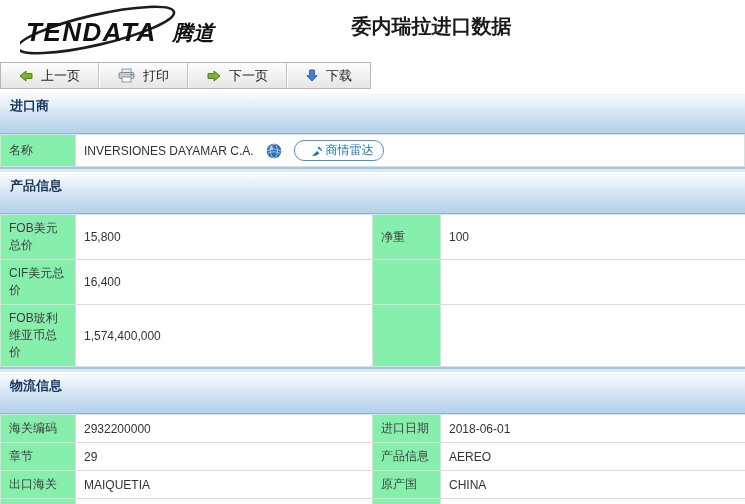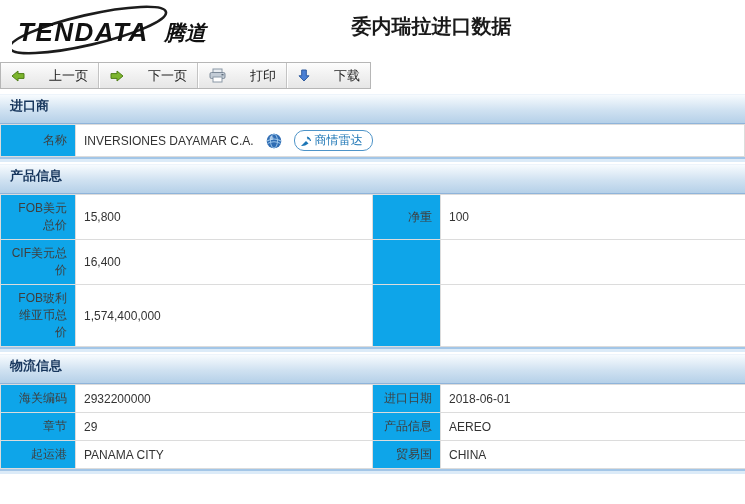--- a/index.html
+++ b/index.html
@@ -10,72 +10,72 @@
     font-family:"Liberation Sans","DejaVu Sans",sans-serif;
     color:#333;
   }
 
   
   .top-area { position:relative; height:58px; }
   .page-title {
     position:absolute; left:11px; top:13px; width:100%;
     text-align:center; font-size:20px; font-weight:bold; color:#1a1a1a;margin-left:48px;
   }
-  .logo-wrap { position:absolute; left:12px; top:5px; width:210px; height:50px; }
+  .logo-wrap { position:absolute; left:20px; top:5px; width:210px; height:50px; }
 
   
   .toolbar {
     display:inline-flex; margin:4px 0 0 0; height:27px;
     border:1px solid #b6b6b6;
     background:linear-gradient(#fdfdfd,#f3f3f3 40%,#e6e6e6);
   }
   .tb-btn {
-    display:flex; align-items:center; gap:24px;
-    padding:0 10px; font-size:13px; color:#1d1d1d; cursor:pointer;
+    display:flex; align-items:center; gap:8px;
+    padding:0 18px; font-size:13px; color:#1d1d1d; cursor:pointer;
     border-right:1px solid #c3c3c3; border-left:1px solid #ffffff;
     white-space:nowrap;
   }
   .tb-btn:first-child { border-left:none; }
   .tb-btn:last-child  { border-right:none; }
 
   
   .section { margin-top:5px; }
   .sec-header {
-    height:30px; line-height:21px; padding-left:10px;
+    height:40px; line-height:21px; padding-left:10px;
     font-size:13px; font-weight:bold; color:#17365d;
     background:linear-gradient(#f7fbfe,#cfe1f1 55%,#b5d0e8);
     border-top:1px solid #edf4fb;
     border-bottom:1px solid #8fb4da;
   }
   .sec-body {
     border-bottom:2px solid #a3c6e7;
     box-shadow:0 3px 0 0 #dcebf8;
   }
   table.grid {
     width:745px; border-collapse:collapse; table-layout:fixed;
     font-size:12px; color:#333;
   }
   table.grid td {
     border:1px solid #dcdcdc; padding:5px 8px;
     overflow:hidden; vertical-align:middle;
   }
-  td.lbl  { background:#0ea5e9; text-align:right; color:#3f3f3f; padding:5px 2px;margin-top:22px; }
+  td.lbl  { background:#86efac; text-align:left; color:#3f3f3f; padding:5px 2px;margin-top:22px; }
   col.c-l1 { width:75px; }
   col.c-v1 { width:297px; }
   col.c-l2 { width:68px; }
   col.c-v2 { width:305px; }
   .rows-tall td { padding-top:6px; padding-bottom:6px; }
 
   
   .name-flex { display:flex; align-items:center; gap:12px; }
   .globe { width:16px; height:16px; flex:0 0 auto; cursor:pointer; }
   .radar-badge {
     display:inline-flex; align-items:center; gap:3px;
     border:1px solid #4e94c8; border-radius:10px;
-    padding:1px 9px 1px 5px; color:#1c75b5; font-size:12px;
+    padding:1px 9px 1px 16px; color:#1c75b5; font-size:12px;
     cursor:pointer; background:#ffffff; white-space:nowrap;
   }
 
   .icon-svg { display:block; }
 </style>
 </head>
 <body>
 
 
 
@@ -93,33 +93,33 @@
 
 
 <div class="toolbar">
   <div class="tb-btn">
     <svg class="icon-svg" width="14" height="12" viewBox="0 0 14 12">
       <path d="M1 6 L7 1 L7 3.6 L13 3.6 L13 8.4 L7 8.4 L7 11 Z" fill="#7cb52d" stroke="#507f17" stroke-width="1"></path>
     </svg>
     <span>上一页</span>
   </div>
   <div class="tb-btn">
-    <svg class="icon-svg" width="14" height="12" viewBox="0 0 14 12">
-      <path d="M13 6 L7 1 L7 3.6 L1 3.6 L1 8.4 L7 8.4 L7 11 Z" fill="#7cb52d" stroke="#507f17" stroke-width="1"></path>
-    </svg>
-    <span>下一页</span>
-  </div>
-  <div class="tb-btn">
     <svg class="icon-svg" width="17" height="15" viewBox="0 0 17 15">
       <rect x="4" y="1" width="9" height="4" fill="#e9edf1" stroke="#8a97a5" stroke-width="1"></rect>
       <rect x="1" y="4.5" width="15" height="6" rx="1.5" fill="#c3ccd6" stroke="#7d8a99" stroke-width="1"></rect>
       <rect x="4" y="9" width="9" height="5" fill="#ffffff" stroke="#8a97a5" stroke-width="1"></rect>
       <rect x="12.5" y="6" width="2" height="1.4" fill="#5d6b7a"></rect>
     </svg>
     <span>打印</span>
+  </div>
+  <div class="tb-btn">
+    <svg class="icon-svg" width="14" height="12" viewBox="0 0 14 12">
+      <path d="M13 6 L7 1 L7 3.6 L1 3.6 L1 8.4 L7 8.4 L7 11 Z" fill="#7cb52d" stroke="#507f17" stroke-width="1"></path>
+    </svg>
+    <span>下一页</span>
   </div>
   <div class="tb-btn">
     <svg class="icon-svg" width="12" height="13" viewBox="0 0 12 13">
       <path d="M6 12 L1 6.8 L3.7 6.8 L3.7 1 L8.3 1 L8.3 6.8 L11 6.8 Z" fill="#4a7fd4" stroke="#2f5b9e" stroke-width="1"></path>
     </svg>
     <span>下载</span>
   </div>
 </div>
 
 
@@ -213,20 +213,26 @@
         <td class="lbl">进口日期</td>
         <td>2018-06-01</td>
       </tr>
       <tr>
         <td class="lbl">章节</td>
         <td>29</td>
         <td class="lbl">产品信息</td>
         <td>AEREO</td>
       </tr>
       <tr>
+        <td class="lbl">出口海关</td>
+        <td>MAIQUETIA</td>
+        <td class="lbl">原产国</td>
+        <td>CHINA</td>
+      </tr>
+      <tr>
         <td class="lbl">起运港</td>
         <td>PANAMA CITY</td>
         <td class="lbl">贸易国</td>
         <td>CHINA</td>
       </tr>
     </tbody>
       </table>
   </div>
 </div>
 

